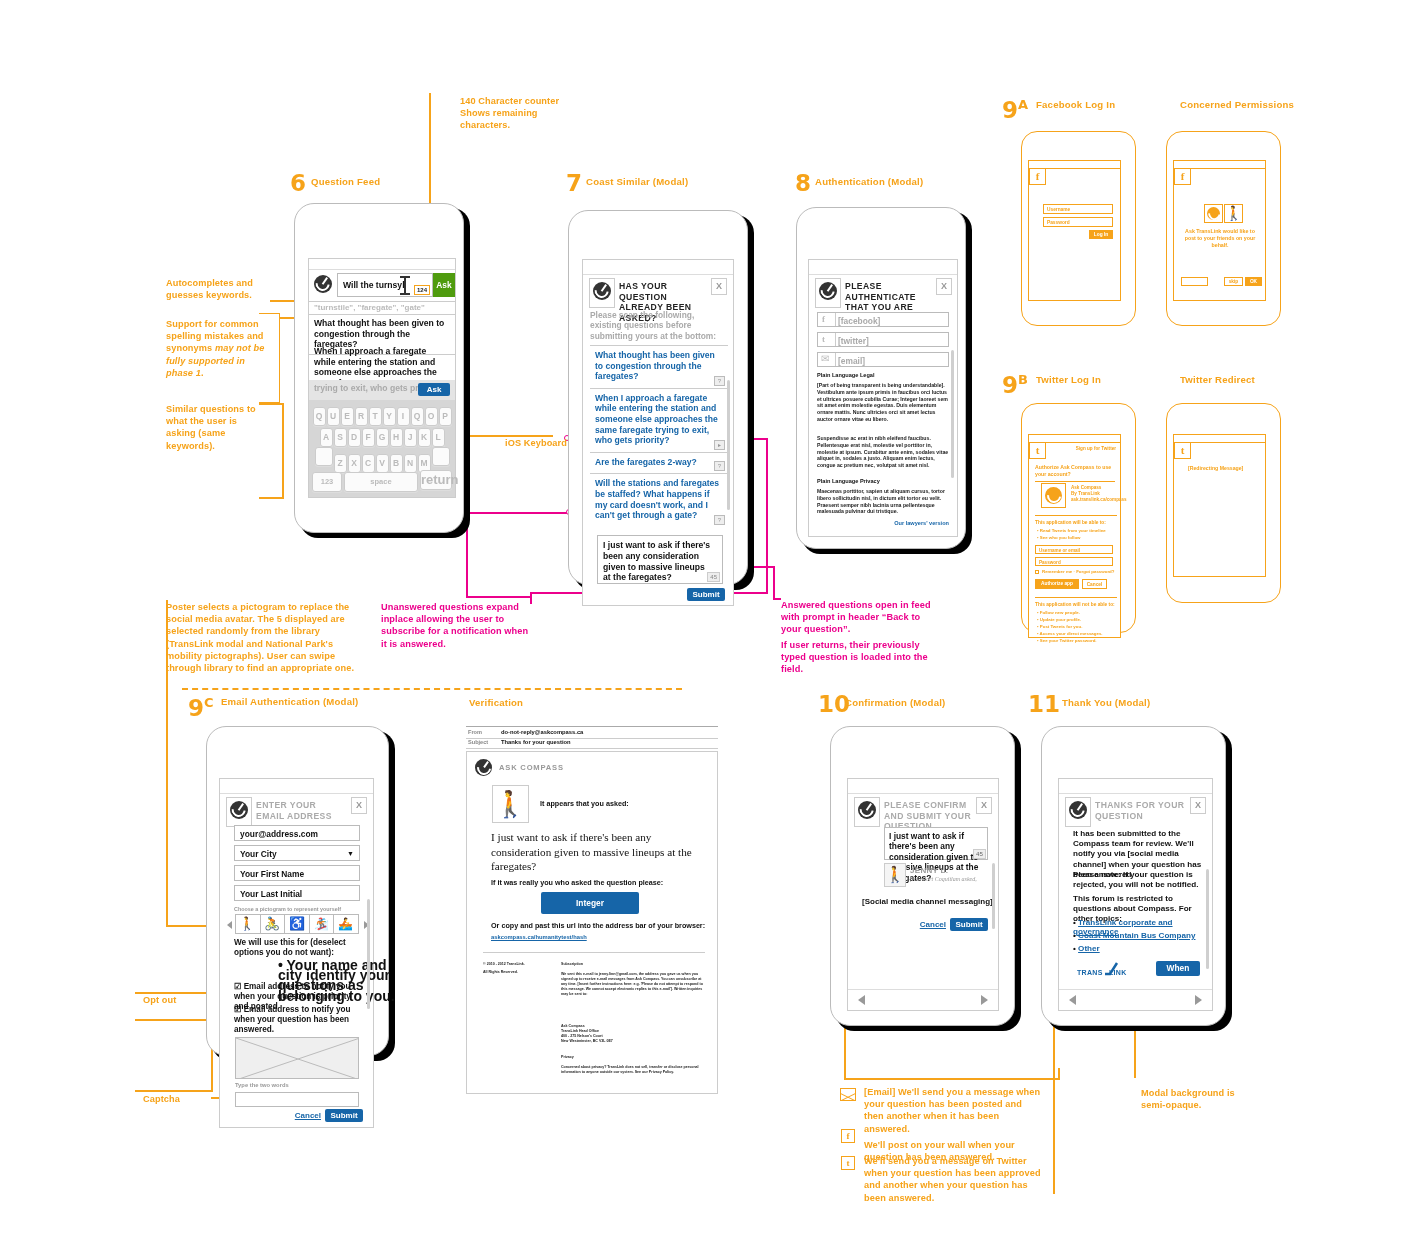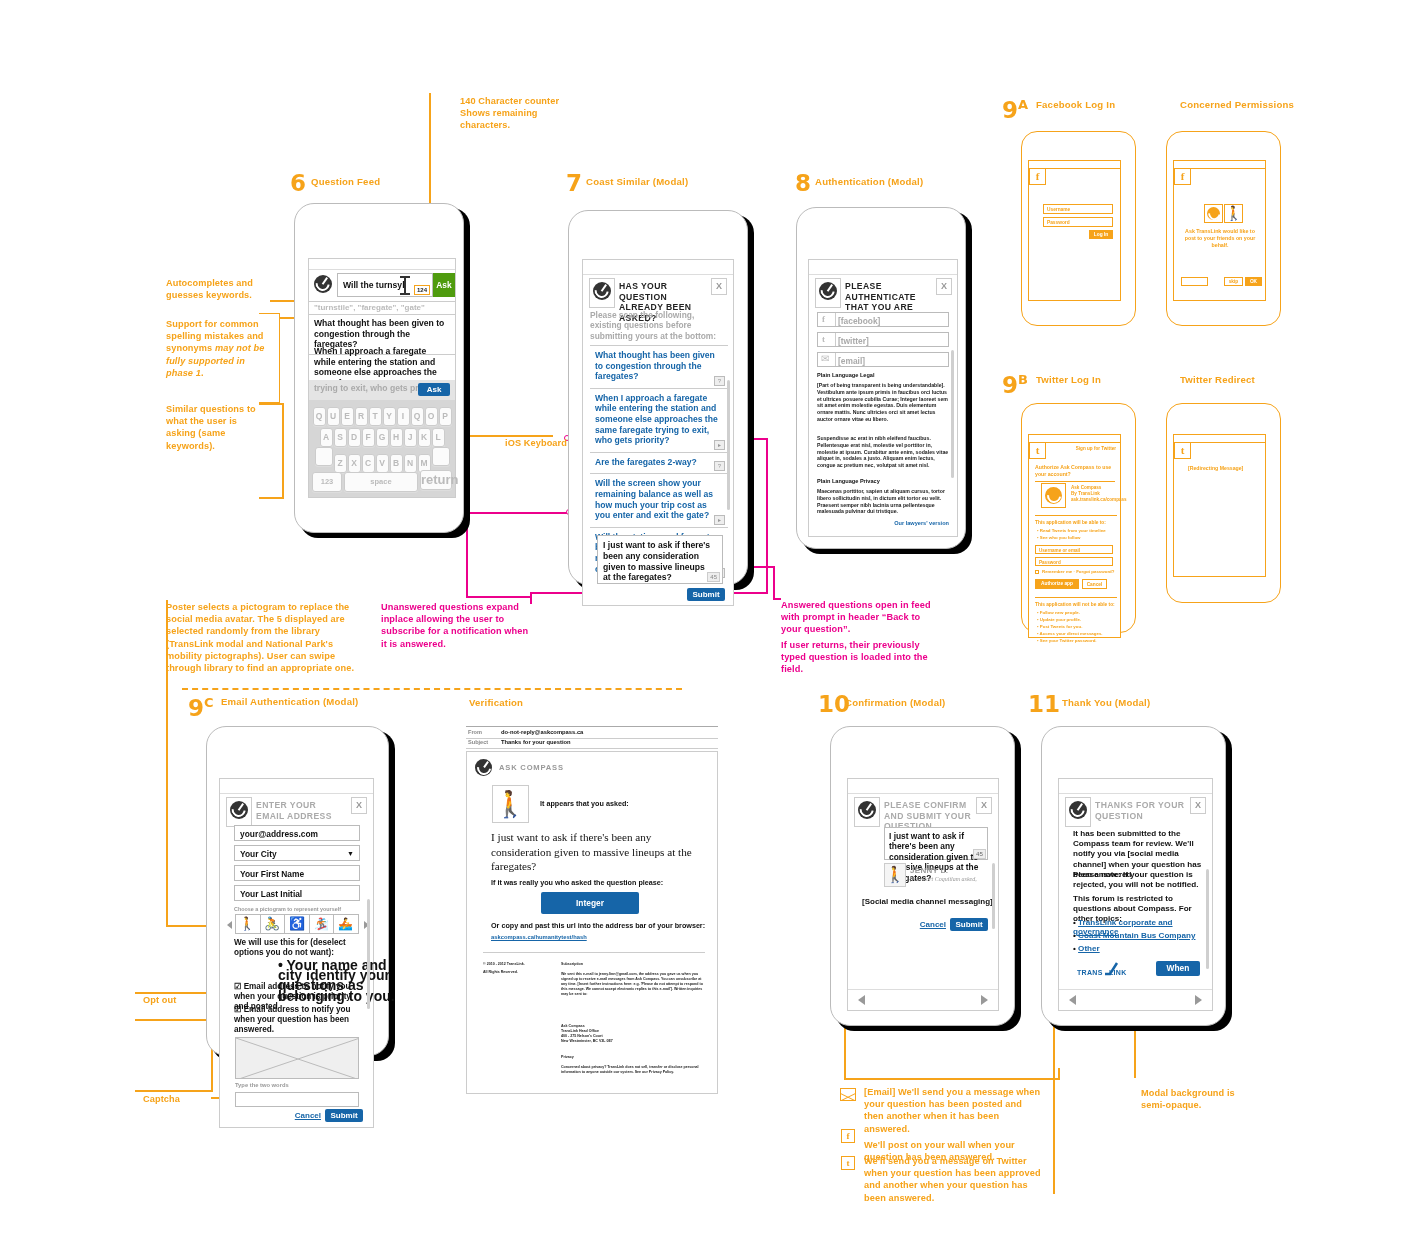--- a/index.html
+++ b/index.html
@@ -240,21 +240,20 @@
     <span class="compass" style="width:18px;height:18px;"></span>
   </div>
   <div class="mtitle dark abs" style="left:36px;top:21px;width:88px;">HAS YOUR QUESTION ALREADY BEEN ASKED?</div>
   <div class="xbtn" style="right:6px;top:18px;width:14px;height:15px;line-height:15px;">X</div>
   <div class="abs" style="left:7px;top:50px;width:136px;font-size:8.4px;line-height:10.4px;color:#AAA;font-weight:bold;">Please scan the following, existing questions before submitting yours at the bottom:</div>
 
   <div class="abs" style="left:7px;top:85px;width:138px;border-top:1px solid #CCC;">
     <div class="qitem"><span>What thought has been given to congestion through the faregates?</span><span class="qbadge">?</span></div>
     <div class="qitem"><span>When I approach a faregate while entering the station and someone else approaches the same faregate trying to exit, who gets priority?</span><span class="qbadge">▸</span></div>
     <div class="qitem"><span>Are the faregates 2-way?</span><span class="qbadge">?</span></div>
-    <div class="qitem"><span>Will the screen show your remaining balance as well as how much your trip cost as you enter and exit the gate?</span><span class="qbadge">▸</span></div>
     <div class="qitem" style="border-bottom:none;"><span>Will the stations and faregates be staffed? What happens if my card doesn't work, and I can't get through a gate?</span><span class="qbadge">?</span></div>
   </div>
   <div class="sb" style="right:3px;top:120px;height:130px;"></div>
 
   <div class="fld abs" style="left:14px;top:275px;width:126px;height:49px;">
     <div class="abs" style="left:5px;top:4px;width:110px;font-size:8.6px;line-height:10.8px;font-weight:bold;color:#111;">I just want to ask if there's been any consideration given to massive lineups at the faregates?</div>
     <div class="abs" style="right:2px;bottom:1px;border:1px solid #CCC;background:#EEE;color:#888;font-size:6px;padding:0 2px;line-height:8px;">45</div>
   </div>
   <div class="btn-blue abs" style="right:8px;top:328px;width:38px;height:13px;font-size:8px;line-height:13px;">Submit</div>
 </div>

